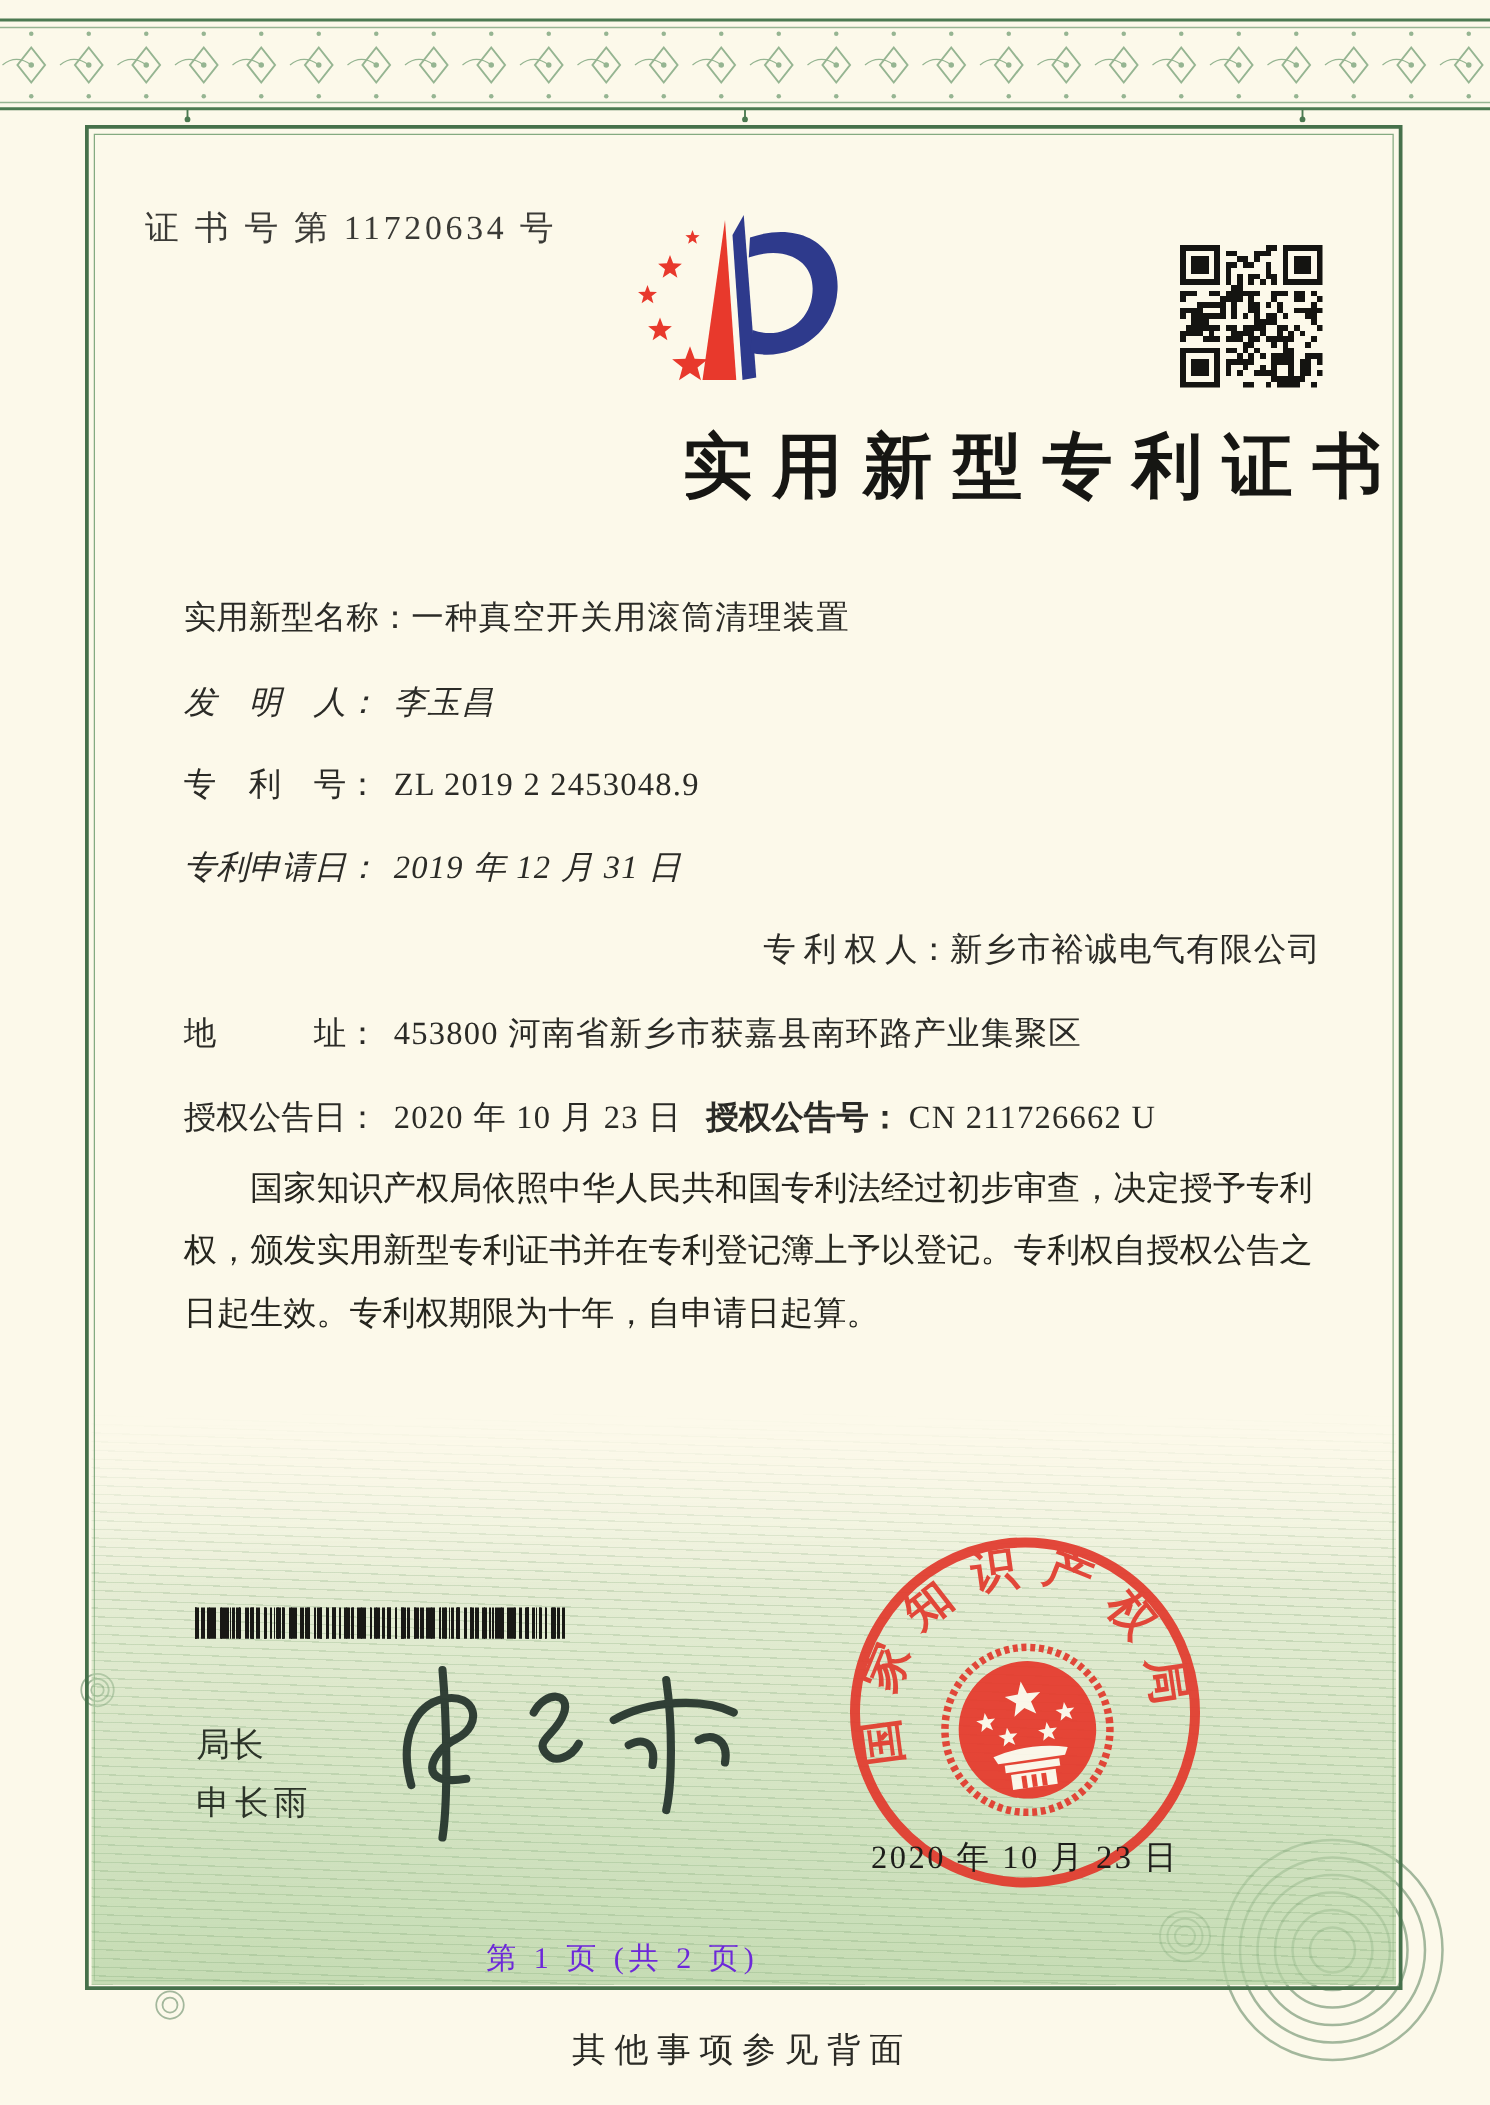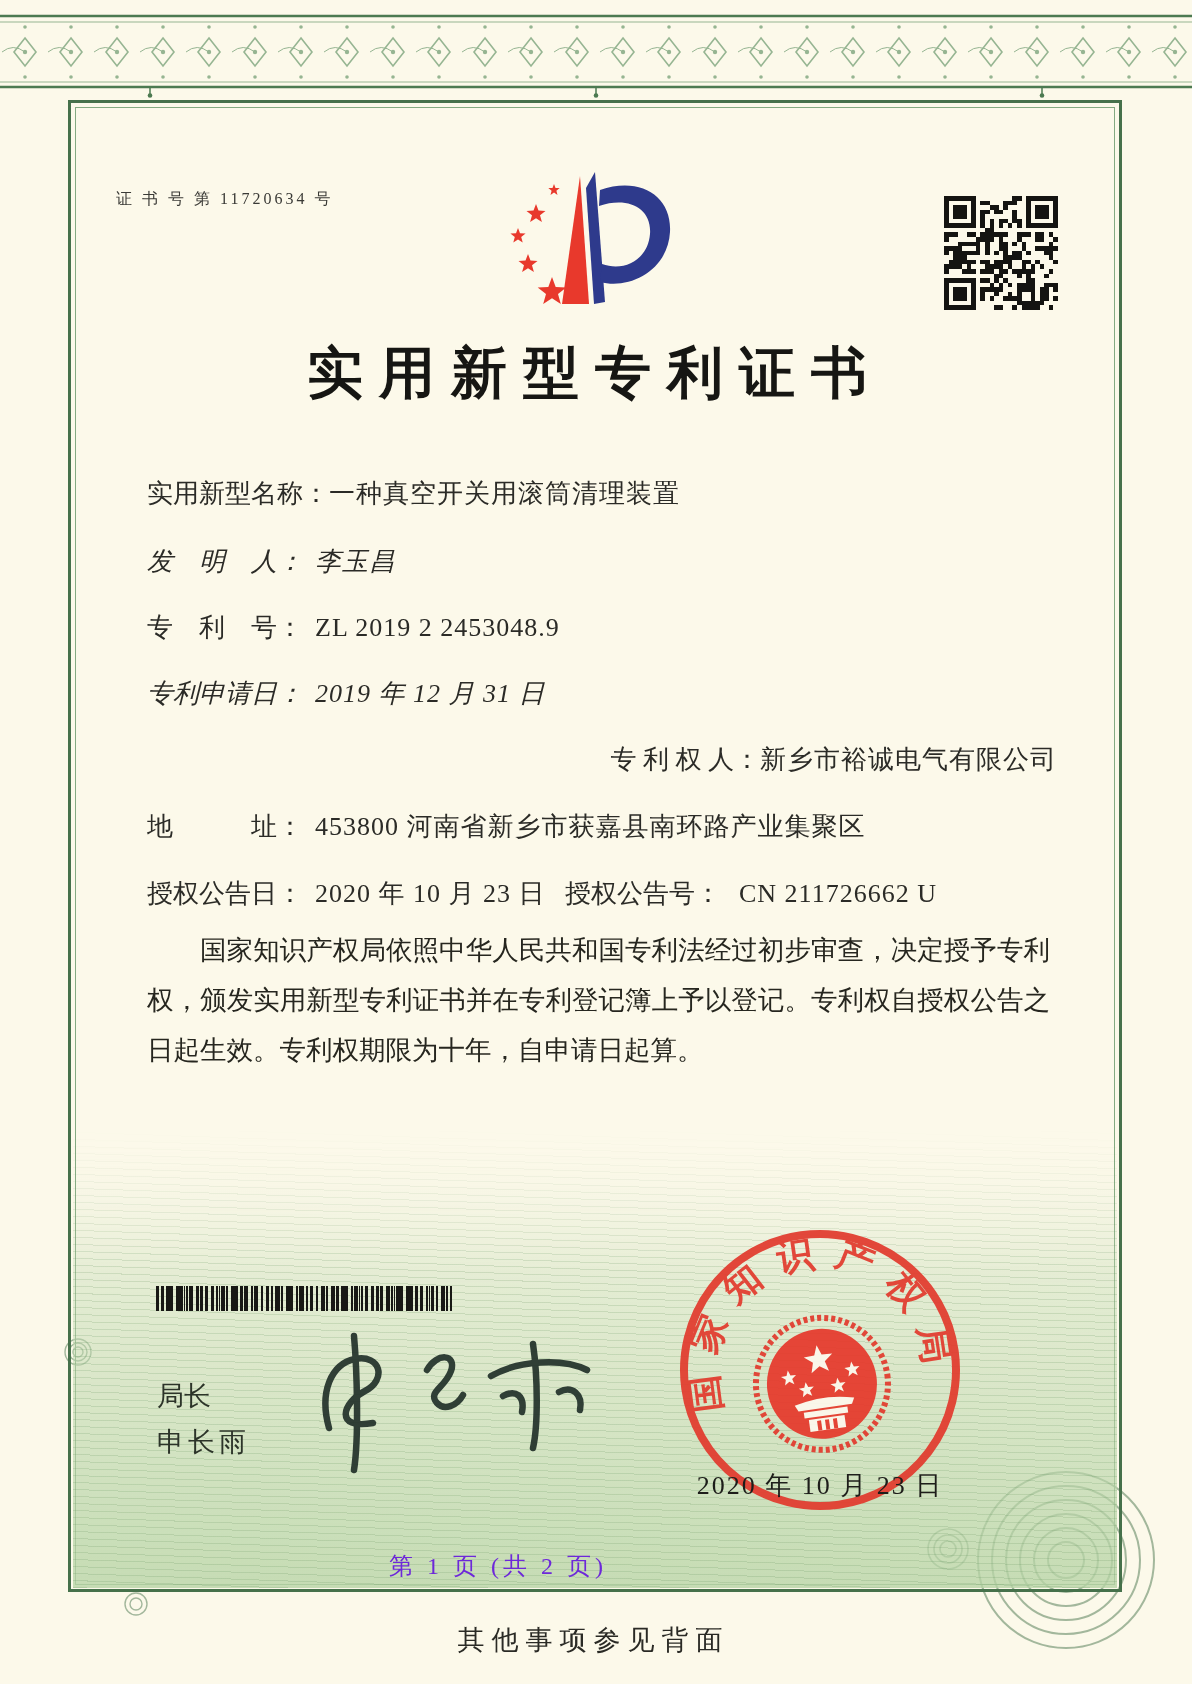--- a/index.html
+++ b/index.html
@@ -31,43 +31,43 @@
     left:73px;top:1130px;width:1044px;height:458px;
     background:
       repeating-linear-gradient(2deg, rgba(98,146,92,.20) 0 1px, rgba(98,146,92,0) 1px 7px),
       linear-gradient(to bottom, rgba(196,219,180,0) 0%, rgba(196,219,180,.45) 35%, rgba(183,212,166,.8) 100%);
     -webkit-mask-image:linear-gradient(to bottom, transparent 0%, #000 30%);
     mask-image:linear-gradient(to bottom, transparent 0%, #000 30%);
   }
 
   
   #cert-no{
-    left:116px;top:189px;font-size:16px;letter-spacing:3px;color:#3a3a36;
+    left:116px;top:164px;font-size:27px;letter-spacing:3px;color:#3a3a36;
   }
   #cnipa-logo{left:468px;top:158px;width:210px;height:168px;}
   #qr-code{left:944px;top:196px;width:114px;height:114px;}
 
   #page-title{
-    left:68px;top:336px;width:1054px;text-align:center;
+    left:68px;top:336px;width:1054px;text-align:right;
     font-size:56px;font-weight:bold;letter-spacing:16px;color:#161613;
   }
 
   
   .row{left:147px;width:910px;font-size:26px;line-height:34px;color:#2b2b27;white-space:nowrap;}
   .row .lbl{display:inline-block;min-width:168px;}
   .row .val{letter-spacing:1px;}
   #row-name{top:477px;}
   #row-inventor{top:545px;font-style:italic;}
   #row-patentno{top:611px;}
   #row-filing{top:677px;font-style:italic;}
   #row-patentee{top:743px;text-align:right;}
   #row-address{top:810px;}
   #row-grant{top:877px;}
   #grant-no-pair{position:absolute;left:418px;top:0;}
-  #grant-no-pair .lbl{min-width:0;margin-right:18px;}
+  #grant-no-pair .lbl{min-width:0;margin-right:6px;font-weight:bold;}
 
   
   #body-text{
     left:147px;top:925px;width:903px;font-size:26.5px;line-height:50px;
     text-align:justify;color:#26261f;
   }
   #body-text p{margin:0;text-indent:2em;}
 
   
   #barcode{

